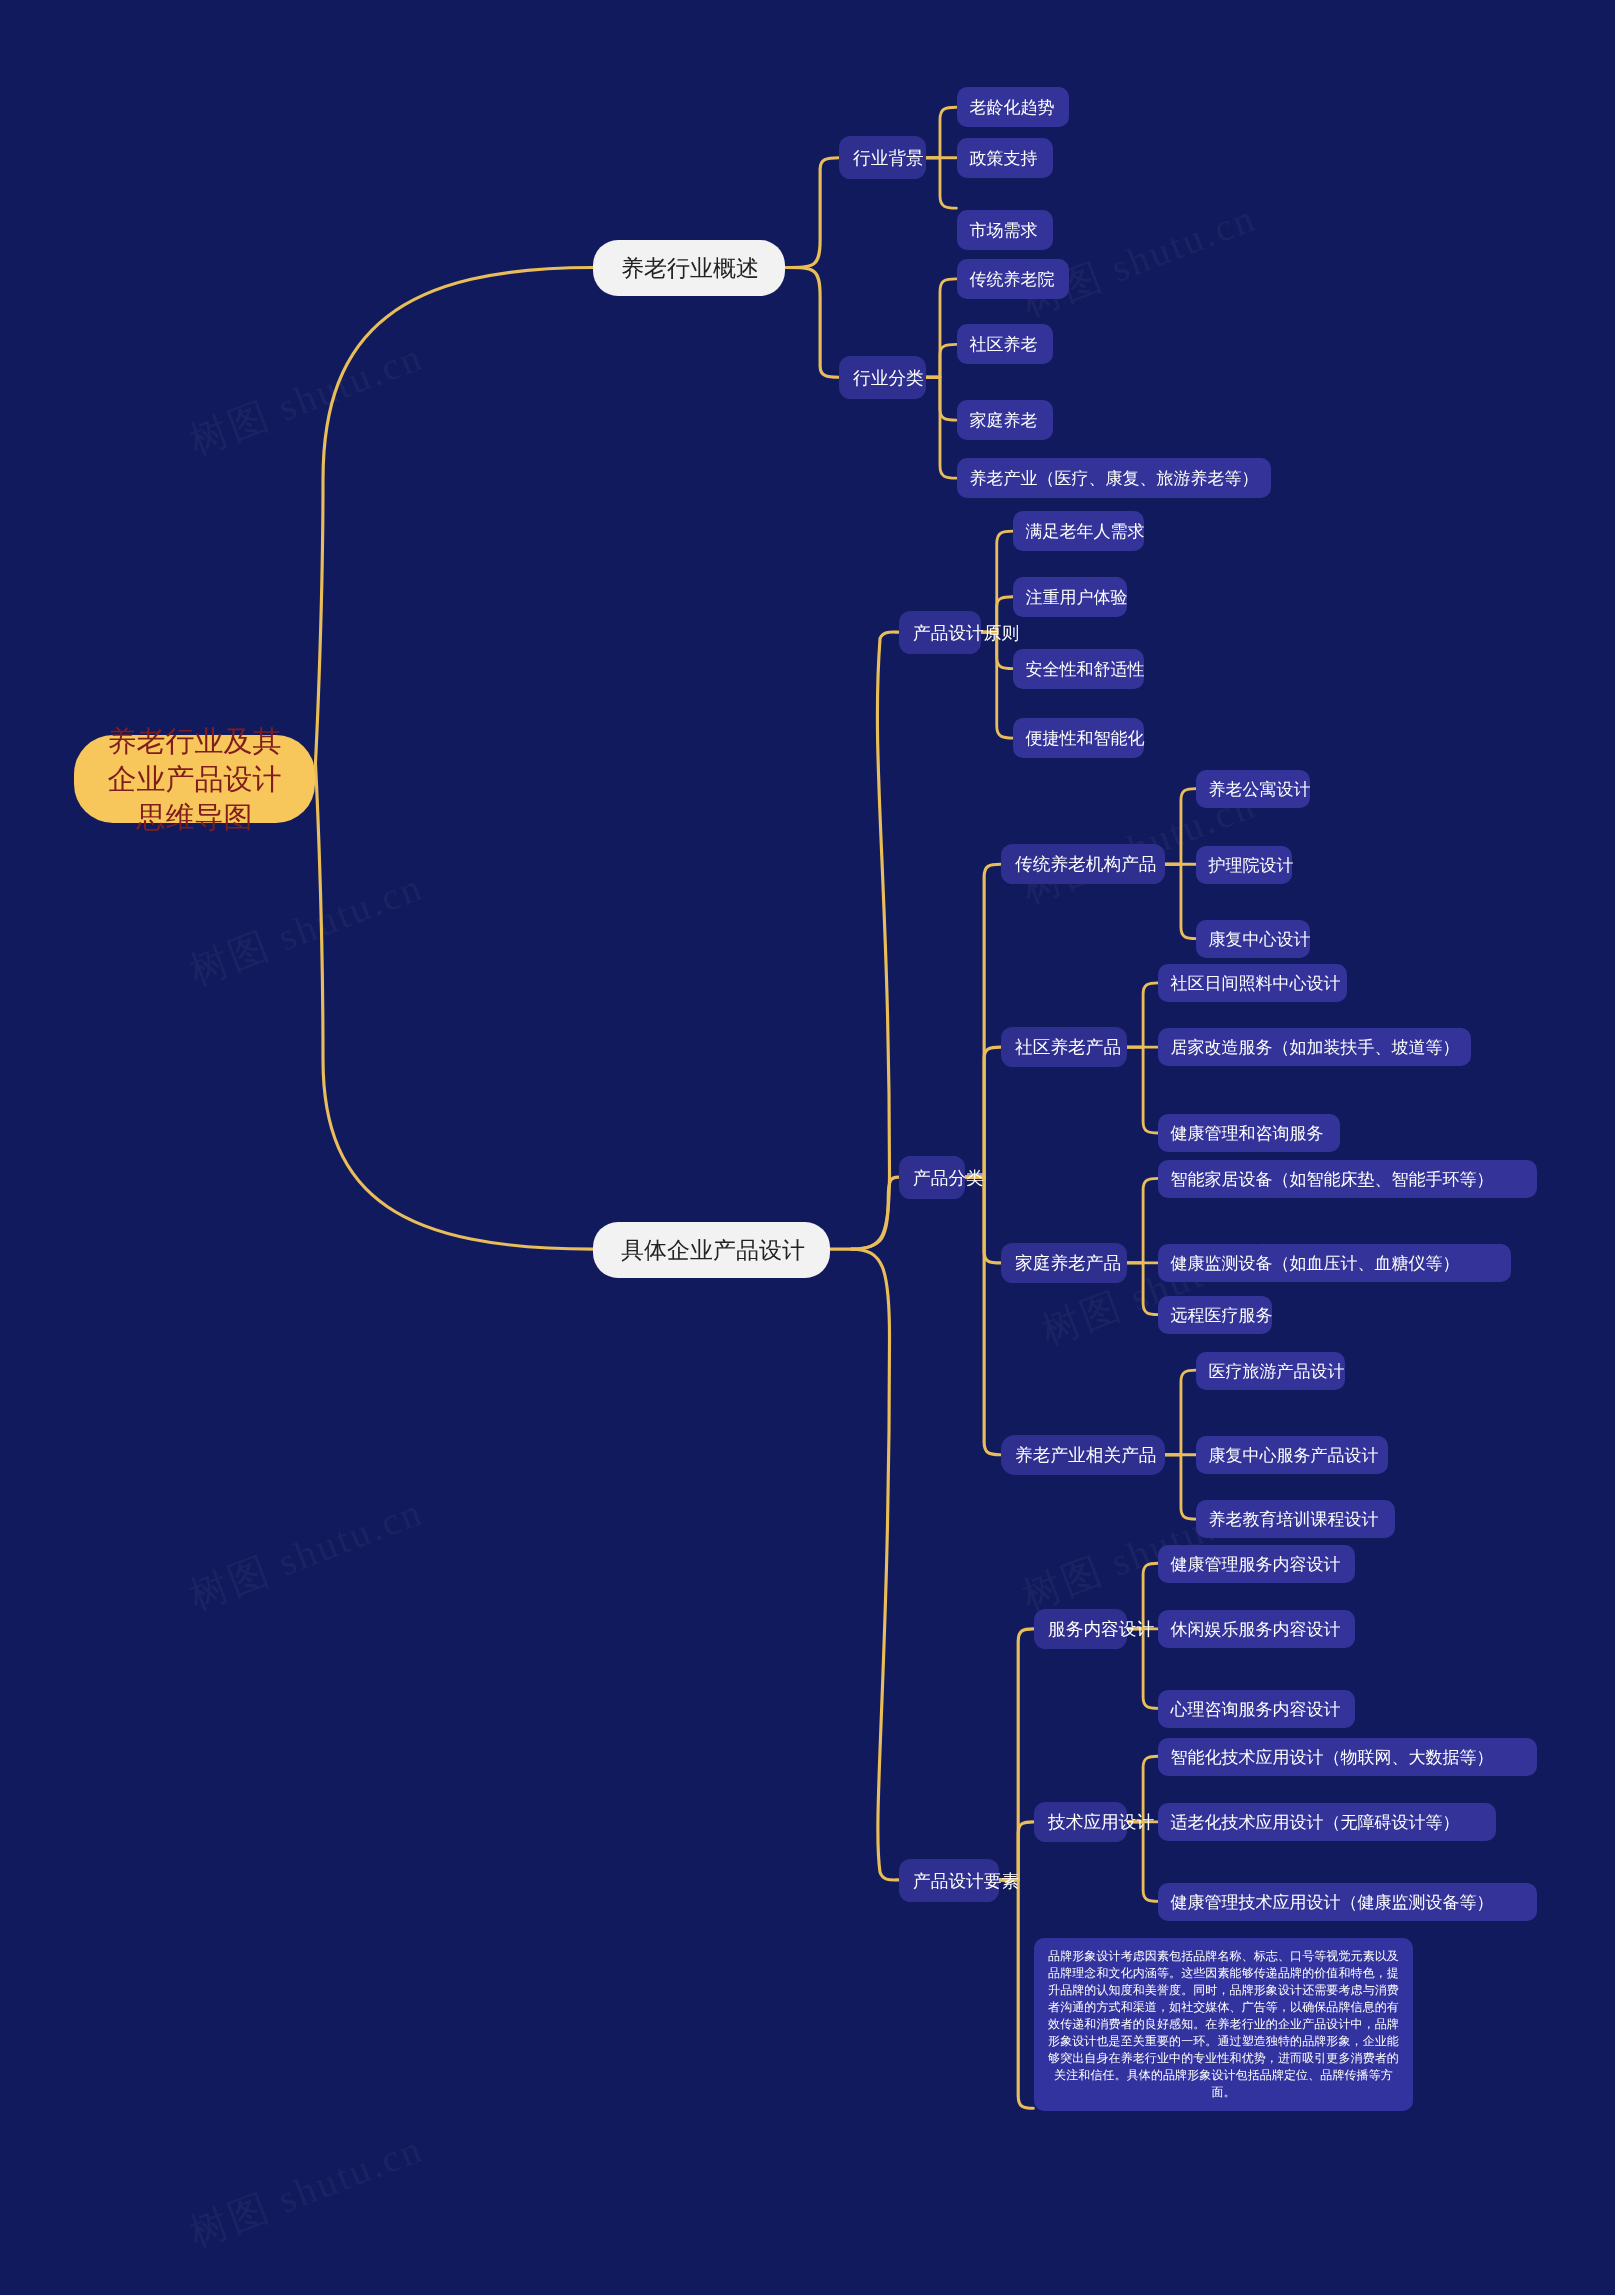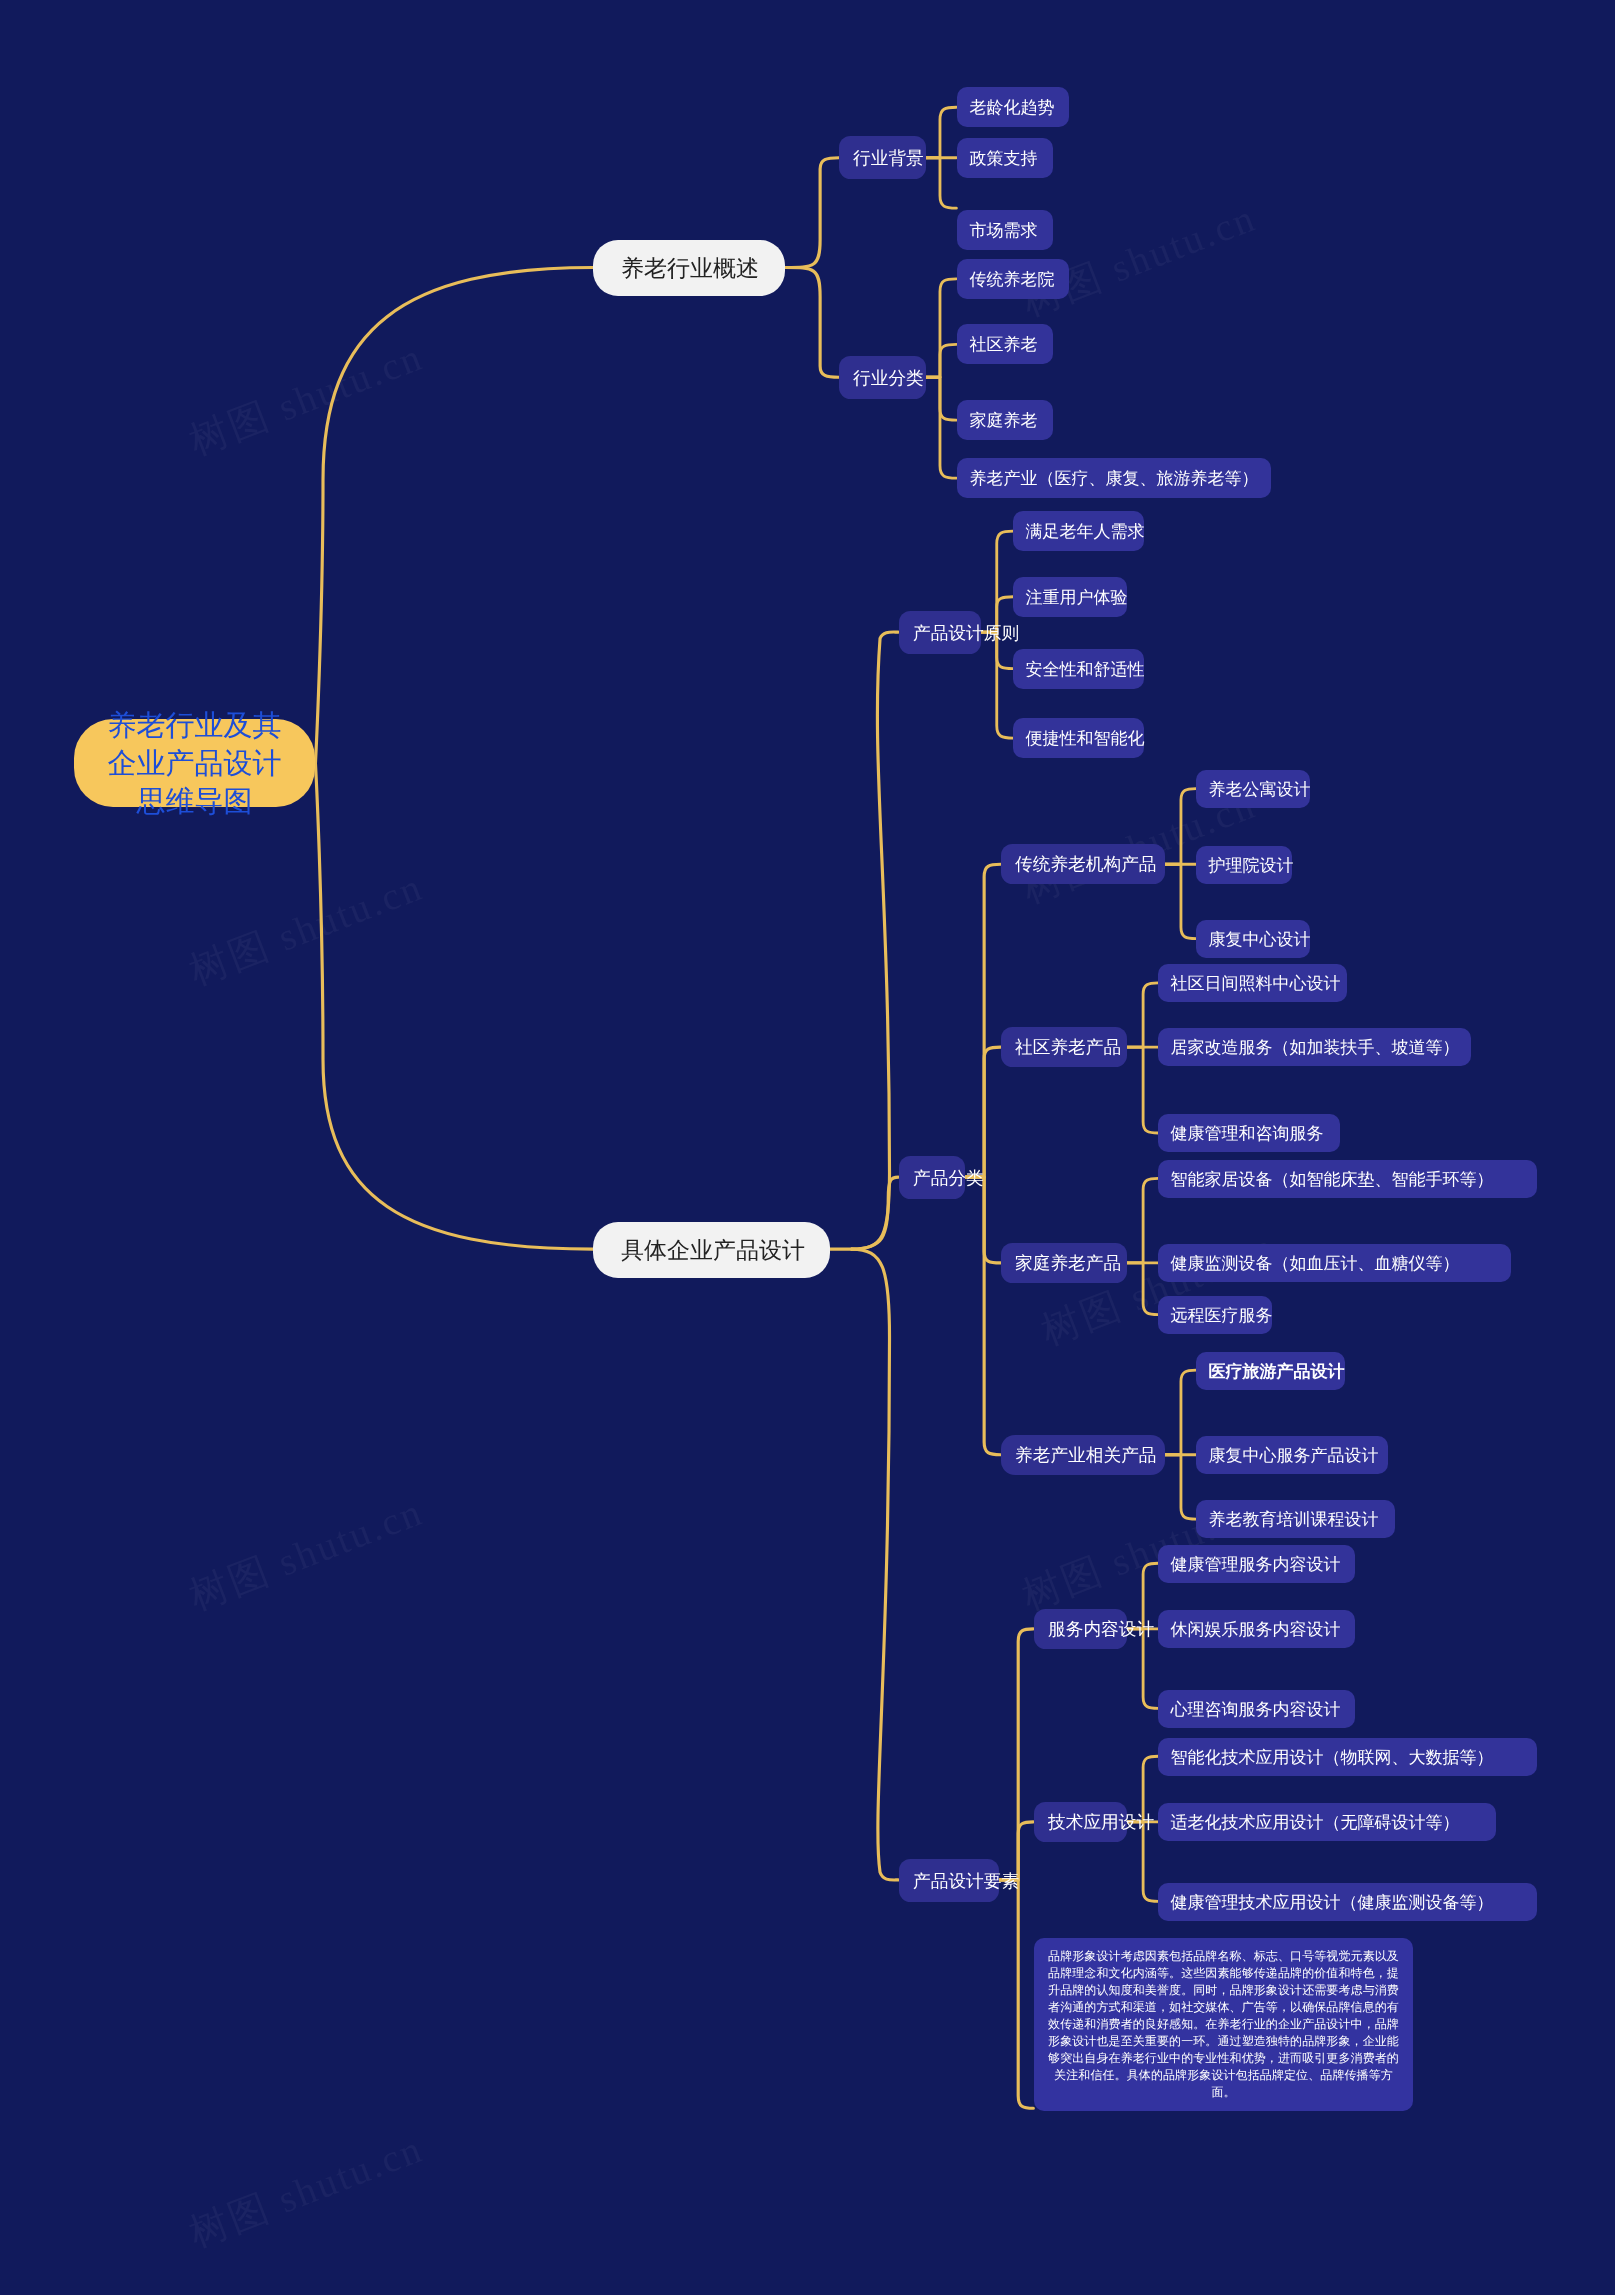--- a/index.html
+++ b/index.html
@@ -34,29 +34,30 @@
     position:absolute;
     box-sizing:border-box;
     display:flex;align-items:center;
     white-space:nowrap;
     color:#ffffff;
   }
   .node span{display:block;}
 
   .root{
     background:#f7c75c;
-    color:#1d4ed8;
+    color:#7f1d1d;
     border-radius:39px;
     font-size:29px;
     line-height:1.32;
     text-align:center;
     justify-content:center;
     padding:16.4px 21.5px;
     white-space:normal;
     font-weight:400;
+    margin-top:16px;
   }
 
   .lvl1{
     background:#f2f2f2;
     color:#222222;
     border-radius:25px;
     font-size:23px;
     padding:12.6px 28px;
     justify-content:flex-start;
     box-shadow:0 0 0 0 rgba(0,0,0,0);
@@ -267,21 +268,21 @@
   <div class="node lvl3" style="left:1158px;top:1160px;width:379px;height:38px;">
     <span>智能家居设备（如智能床垫、智能手环等）</span>
   </div>
   <div class="node lvl3" style="left:1158px;top:1244px;width:353px;height:38px;">
     <span>健康监测设备（如血压计、血糖仪等）</span>
   </div>
   <div class="node lvl3" style="left:1158px;top:1296px;width:114px;height:38px;">
     <span>远程医疗服务</span>
   </div>
 
-  <div class="node lvl3" style="left:1196px;top:1352px;width:149px;height:38px;font-weight:bold;">
+  <div class="node lvl3" style="left:1196px;top:1352px;width:149px;height:38px;">
     <span>医疗旅游产品设计</span>
   </div>
   <div class="node lvl3" style="left:1196px;top:1436px;width:192px;height:38px;">
     <span>康复中心服务产品设计</span>
   </div>
   <div class="node lvl3" style="left:1196px;top:1500px;width:199px;height:38px;">
     <span>养老教育培训课程设计</span>
   </div>
 
   <div class="node lvl2" style="left:1034px;top:1609px;width:93px;height:40px;">

